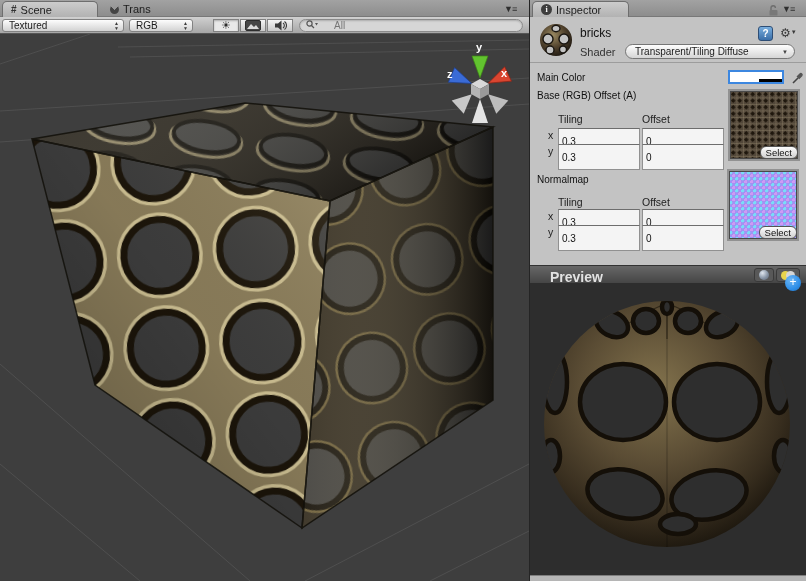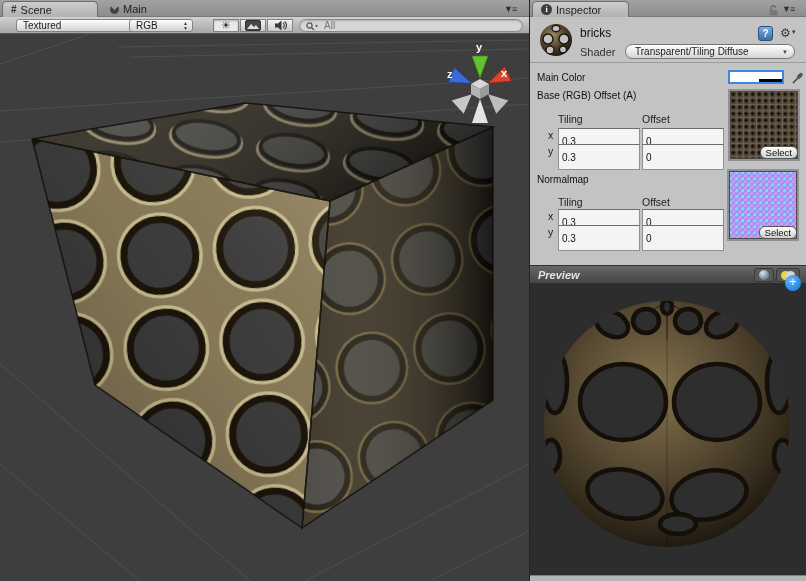--- a/index.html
+++ b/index.html
@@ -22,21 +22,21 @@
                    background:linear-gradient(#d0d0d0,#a6a6a6); border-bottom:1px solid #565656; }
   .dd { position:absolute; top:2px; height:13px; background:linear-gradient(#fdfdfd,#d2d2d2);
         border:1px solid #828282; border-radius:3px; font-size:10px; color:#1c1c1c;
         display:flex; align-items:center; padding:0 16px 0 6px; }
   .dd .updown { position:absolute; right:4px; top:1px; line-height:5px; font-size:5px; color:#3c3c3c; text-align:center; }
   .tbtn { position:absolute; top:2px; width:26px; height:13px; background:linear-gradient(#f4f4f4,#c9c9c9);
           border:1px solid #828282; display:flex; align-items:center; justify-content:center; }
   .tbtn.active { background:#e9e9e9; box-shadow:inset 0 1px 2px rgba(0,0,0,.25); }
   #scene-search { position:absolute; left:299px; top:2px; width:224px; height:13px; border-radius:7px;
                   background:#d6d6d6; border:1px solid #8a8a8a; box-shadow:inset 0 1px 2px rgba(0,0,0,.2);
-                  display:flex; align-items:flex-end; padding:0 6px; gap:6px; }
+                  display:flex; align-items:flex-start; padding:0 6px; gap:16px; }
   #scene-search input { border:none; outline:none; background:transparent; font-size:10px; color:#555; width:180px;
                         font-family:"Liberation Sans",sans-serif; }
   #viewport { position:absolute; left:0; top:34px; width:529px; height:547px; background:#3e3e3e; }
 
   .grid-glyph { font-size:10px; font-weight:bold; color:#333; }
   .game-icon { width:9px; height:9px; border-radius:50%;
                background:conic-gradient(from -50deg, transparent 0 100deg, #454545 100deg 360deg); }
   .sun-glyph { font-size:11px; color:#2e2e2e; line-height:11px; }
 
   
@@ -84,21 +84,21 @@
       radial-gradient(circle 1.9px at 1.9px 1.9px, #79dcf8 80%, transparent 90%),
       radial-gradient(circle 1.9px at 4.9px 4.9px, #cf9af4 80%, transparent 90%);
     background-size:6px 6px; }
   .select-btn { position:absolute; right:0; bottom:0; height:13px; padding:0 5px; font-size:9.5px; color:#111;
                 background:linear-gradient(#fdfdfd,#cfcfcf); border:1px solid #555; border-radius:6px;
                 display:flex; align-items:center; }
 
   #preview-header { position:absolute; left:0; top:265px; width:276px; height:19px;
                     background:linear-gradient(#676767,#454545); border-top:1px solid #333;
                     border-bottom:1px solid #2d2d2d; }
-  #preview-title { position:absolute; left:8px; top:3px; font-size:11px; font-weight:bold; color:#e2e2e2;font-style:italic; }
+  #preview-title { position:absolute; left:20px; top:3px; font-size:14px; font-weight:bold; color:#e2e2e2; }
   .ph-btn { position:absolute; top:2px; height:14px; border-radius:3px; background:#585858;
             border:1px solid #3a3a3a; display:flex; align-items:center; justify-content:center; }
   .ball { width:10px; height:10px; border-radius:50%;
           background:radial-gradient(circle at 35% 30%, #dfe6ee, #8794a5 55%, #5a6370); }
   .lite1 { width:9px; height:9px; border-radius:50%; background:#e8d44c; }
   .lite2 { width:9px; height:9px; border-radius:50%; background:#d6d6d6; margin-left:-4px; }
   #preview-body { position:absolute; left:0; top:284px; width:276px; height:291px; background:#2d2d2d; overflow:hidden; }
   #plus-btn { position:absolute; left:255px; top:275px; width:16px; height:16px; border-radius:50%;
               background:radial-gradient(circle at 35% 30%, #6db6f5, #2f8fe8 60%, #1d6fc0);
               color:#fff; font-size:12px; line-height:15px; text-align:center; }
@@ -111,27 +111,27 @@
 <body>
 
 <div id="scene-panel">
   <div class="tabstrip">
     <div class="tab active" style="left:2px; width:96px;">
       <span class="grid-glyph">#</span>
       <span>Scene</span>
     </div>
     <div class="tab" style="left:102px;">
       <span class="game-icon"></span>
-      <span>Main</span>
+      <span>Trans</span>
     </div>
     <span class="panel-menu" style="left:504px; top:4px;">▼≡</span>
   </div>
 
   <div id="scene-toolbar">
-    <div class="dd" style="left:16px; width:122px;align-items:center;">
+    <div class="dd" style="left:2px; width:122px;align-items:center;">
       <span>Textured</span>
       <span class="updown">
         <span>▲</span><br><span>▼</span></span>
     </div>
     <div class="dd" style="left:129px; width:64px;">
       <span>RGB</span>
       <span class="updown">
         <span>▲</span><br><span>▼</span></span>
     </div>
     <div class="tbtn active" style="left:213px;">

